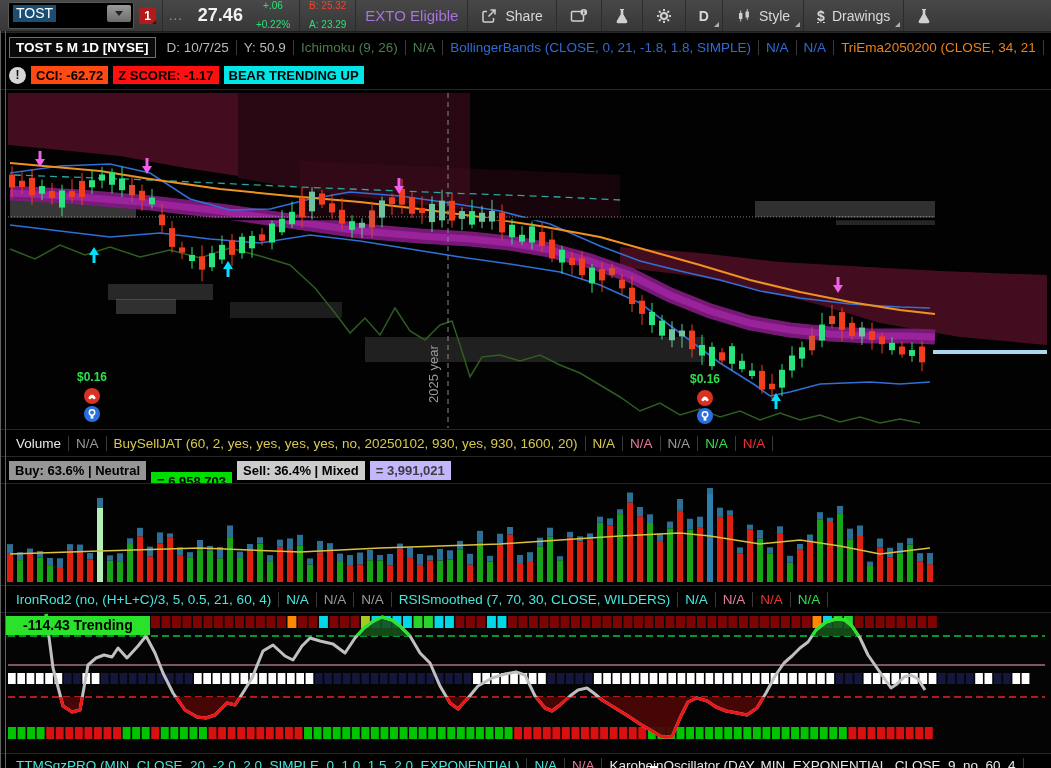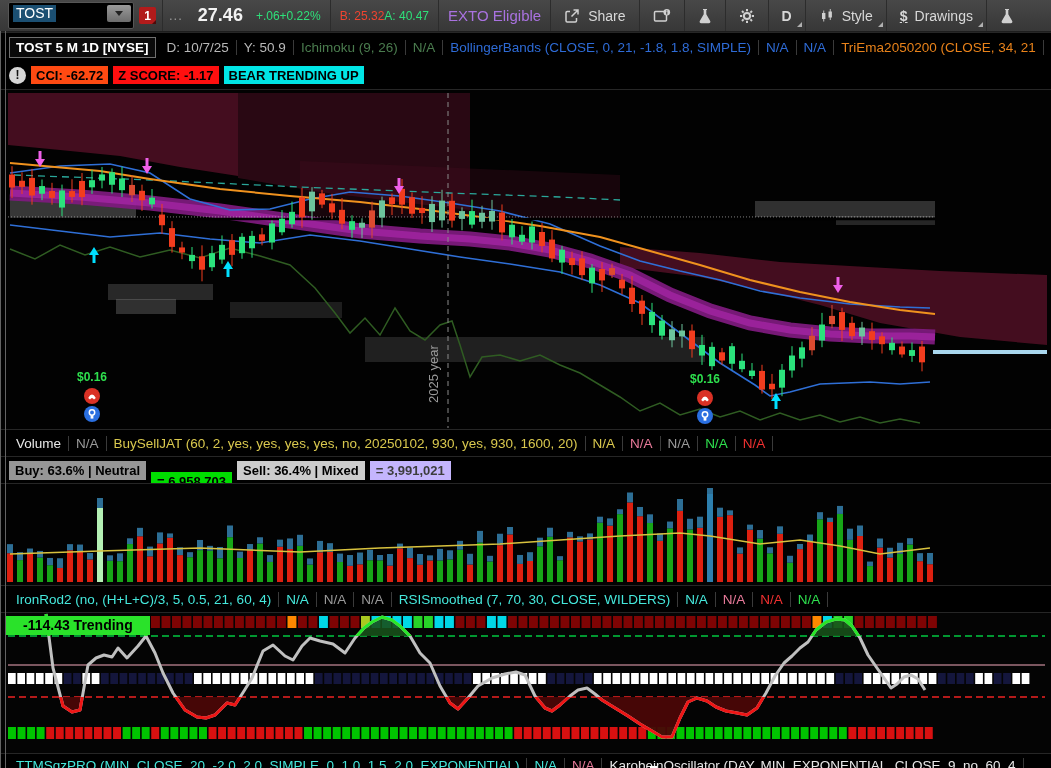--- a/index.html
+++ b/index.html
@@ -14,21 +14,21 @@
   .sym-text{color:#fff;font-size:14px;background:#1b4f72;padding:0 3px;line-height:17px;}
   .sym-dd{width:24px;height:17px;background:linear-gradient(#9a9a9a,#6d6d6d);border-radius:2px;
           display:flex;align-items:center;justify-content:center;}
   .dd-arrow{width:0;height:0;border-left:4px solid transparent;border-right:4px solid transparent;border-top:5px solid #222;}
   .badge-1{position:relative;width:17px;height:17px;background:#b21b1b;color:#fff;font-weight:bold;font-size:12px;
            display:flex;align-items:center;justify-content:center;border-radius:2px;}
   .badge-1::after{content:"";position:absolute;right:0;bottom:0;border-left:4px solid transparent;border-bottom:4px solid #4d0a0a;}
   .tb-cell{height:100%;display:flex;align-items:center;padding:0 9px;border-right:1px solid #2c2c2c;}
   .dots{color:#9a9a9a;font-size:13px;letter-spacing:1px;border-right:none;padding:0 6px;}
   .price{font-size:18px;font-weight:bold;color:#f2f2f2;border-right:none;padding-right:4px;}
-  .mini-col{display:flex;flex-direction:row;justify-content:space-between;line-height:12px;font-size:12px;}
+  .mini-col{display:flex;flex-direction:column;justify-content:space-between;line-height:12px;font-size:10px;}
   .grn{color:#2ee07a;} .rd{color:#f04430;}
   .exto{color:#a972e0;font-size:15px;}
   .tb-btn{position:relative;display:flex;align-items:center;gap:7px;height:100%;padding:0 13px;
           border-right:1px solid #2c2c2c;font-size:14px;color:#d8d8d8;}
   .corner::after{content:"";position:absolute;right:3px;bottom:4px;width:0;height:0;
                  border-left:5px solid transparent;border-bottom:5px solid #b0b0b0;}
   .dollar{font-size:14px;text-decoration:underline;font-weight:bold;}
   
   .hrow{display:flex;align-items:center;background:#000;font-size:13.5px;white-space:nowrap;
         overflow:hidden;padding-left:9px;border-top:1px solid #262626;}
@@ -71,21 +71,21 @@
       <div class="badge-1">1</div>
     </div>
     <div class="tb-cell dots">...</div>
     <div class="tb-cell price">27.46</div>
     <div class="tb-cell mini-col">
       <span class="grn">+.06</span>
       <span class="grn">+0.22%</span>
     </div>
     <div class="tb-cell mini-col">
       <span class="rd">B: 25.32</span>
-      <span class="grn">A: 40.47</span>
+      <span class="grn">A: 23.29</span>
     </div>
     <div class="tb-cell exto">EXTO Eligible</div>
     <div class="tb-btn">
       <svg width="17" height="16" viewBox="0 0 17 16">
           <path d="M6 3.5H3.2c-.7 0-1.2.5-1.2 1.2v8.1c0 .7.5 1.2 1.2 1.2h8.1c.7 0 1.2-.5 1.2-1.2V10" fill="none" stroke="#d0d0d0" stroke-width="1.5"></path>
           <path d="M7.5 8.5L14 2M9.5 2H14v4.5" fill="none" stroke="#d0d0d0" stroke-width="1.5"></path>
         </svg>
       <span>Share</span>
     </div>
     <div class="tb-btn">

